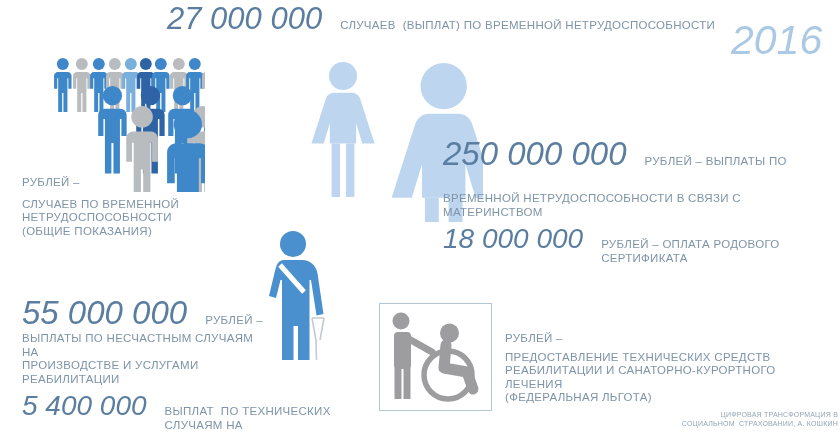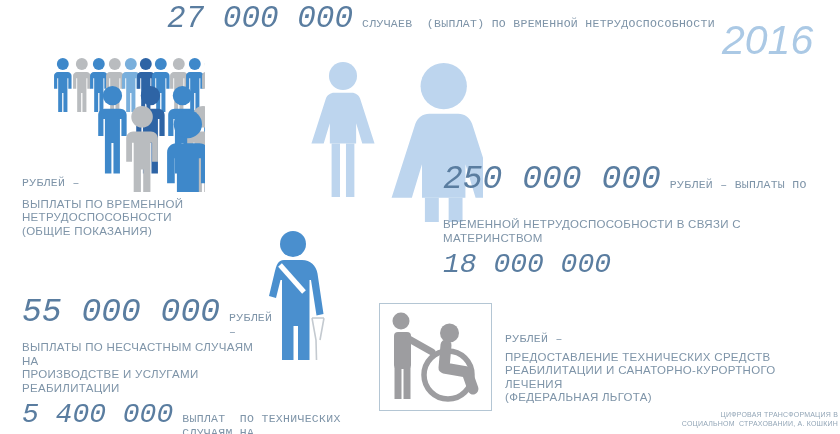--- a/index.html
+++ b/index.html
@@ -1,24 +1,24 @@
 <!DOCTYPE html>
 <html style="--number-text: #5a7da0; --label-text: #7e94a8; --year-text: #abc9e5; --credit-text: #93a6b7; --figure-blue: #3e88ca; --figure-dark-blue: #2e64a5; --figure-light-blue: #79afdc; --figure-gray: #b9bcbf; --women-blue: #bdd5ee; --injured-blue: #4a8fce; --wheelchair-gray: #9d9da0; --crutch-gray: #c4cad0; --box-border: #b4c6d4;"><head>
 <meta charset="utf-8">
 <style>
   html,body{margin:0;padding:0;background:#ffffff;}
   .canvas{position:relative;width:840px;height:434px;background:#fff;overflow:hidden;
           font-family:"Liberation Sans",sans-serif;}
   .abs{position:absolute;}
-  .row{display:flex;align-items:baseline;gap:9px;font-family:Liberation Mono, monospace;}
+  .row{display:flex;align-items:baseline;gap:18px;}
   .num{font-style:italic;font-weight:400;color:var(--number-text);line-height:1;white-space:pre;}
   .n33{font-size:33px;} .n31{font-size:31px;} .n28{font-size:28px;}
   .lbl{color:var(--label-text);font-size:11.5px;letter-spacing:.3px;line-height:13.5px;white-space:pre-wrap;}
   .cap{margin-top:22px;}
-  .year{font-style:italic;font-size:41px;line-height:1;color:var(--year-text);}
+  .year{font-style:italic;font-size:41px;line-height:1;color:var(--year-text);margin-left:9px;}
   .iconbox{border:1px solid var(--box-border);background:#fff;}
   .credit{color:var(--credit-text);font-size:7px;line-height:9px;letter-spacing:.2px;
           text-align:right;white-space:pre-wrap;}
   svg{display:block;}
   .defs{position:absolute;width:0;height:0;overflow:hidden;}
   .fig-blue{fill:var(--figure-blue);} .fig-gray{fill:var(--figure-gray);}
   .fig-dark{fill:var(--figure-dark-blue);} .fig-light{fill:var(--figure-light-blue);}
   .fig-woman{fill:var(--women-blue);} .fig-injured{fill:var(--injured-blue);}
   .fig-wheel{fill:var(--wheelchair-gray);} .stroke-wheel{stroke:var(--wheelchair-gray);fill:none;}
   .crutch{stroke:var(--crutch-gray);fill:none;stroke-width:1.6;}
@@ -74,33 +74,34 @@
     <use href="#sym-woman" class="fig-woman" transform="translate(270,63) scale(1.3625)"></use>
     <use href="#sym-woman" class="fig-woman" transform="translate(391.1,60) scale(1.3125)"></use>
     <use href="#sym-woman" class="fig-woman" transform="translate(446.6,62) scale(0.7)"></use>
     <use href="#sym-woman" class="fig-woman" transform="translate(322.2,63) scale(1.9)"></use>
   </svg>
 
   <div class="abs" style="left:22px;top:176px;width:260px">
     <div class="row">
       <span class="lbl">РУБЛЕЙ –</span>
     </div>
-    <div class="lbl cap" style="margin-top:8px">ВЫПЛАТЫ ПО ВРЕМЕННОЙ
+    <div class="lbl cap" style="margin-top:8px">СЛУЧАЕВ ПО ВРЕМЕННОЙ
 НЕТРУДОСПОСОБНОСТИ
 (ОБЩИЕ ПОКАЗАНИЯ)</div>
   </div>
 
-  <div class="abs" style="left:443px;top:163px;width:390px">
+  <div class="abs" style="left:443px;top:137px;width:390px">
     <div class="row">
       <span class="num n33">250 000 000</span>
       <span class="lbl">РУБЛЕЙ – ВЫПЛАТЫ ПО</span>
     </div>
     <div class="lbl cap">ВРЕМЕННОЙ НЕТРУДОСПОСОБНОСТИ В СВЯЗИ С МАТЕРИНСТВОМ</div>
     <div class="row" style="margin-top:6px">
       <span class="num n28">18 000 000</span>
+      <span class="lbl">РУБЛЕЙ – ОПЛАТА РОДОВОГО СЕРТИФИКАТА</span>
     </div>
   </div>
 
   <svg class="abs" style="left:250px;top:228px" width="100" height="140" viewBox="0 0 100 140">
     <circle class="fig-injured" cx="43" cy="16" r="13"></circle>
     <path class="fig-injured" d="M34,32 L52,32 C60.5,32 66,37.5 67.5,45.5 L73.5,86 L66.5,87.5 L61,52 L59.5,52 L59.5,132 L48,132 L48,98 L43.5,98 L43.5,132 L32,132 L32,52 L30.5,52 L26,70 L19,68 L24.5,45 C26.5,37 28,32 34,32 Z"></path>
     <path d="M30,37 L54,64" stroke="#ffffff" stroke-width="5" fill="none"></path>
     <path class="crutch" d="M62,90 L74,90 M62,90 L66,112 L66.5,132 M74,90 L70,112"></path>
   </svg>
 

